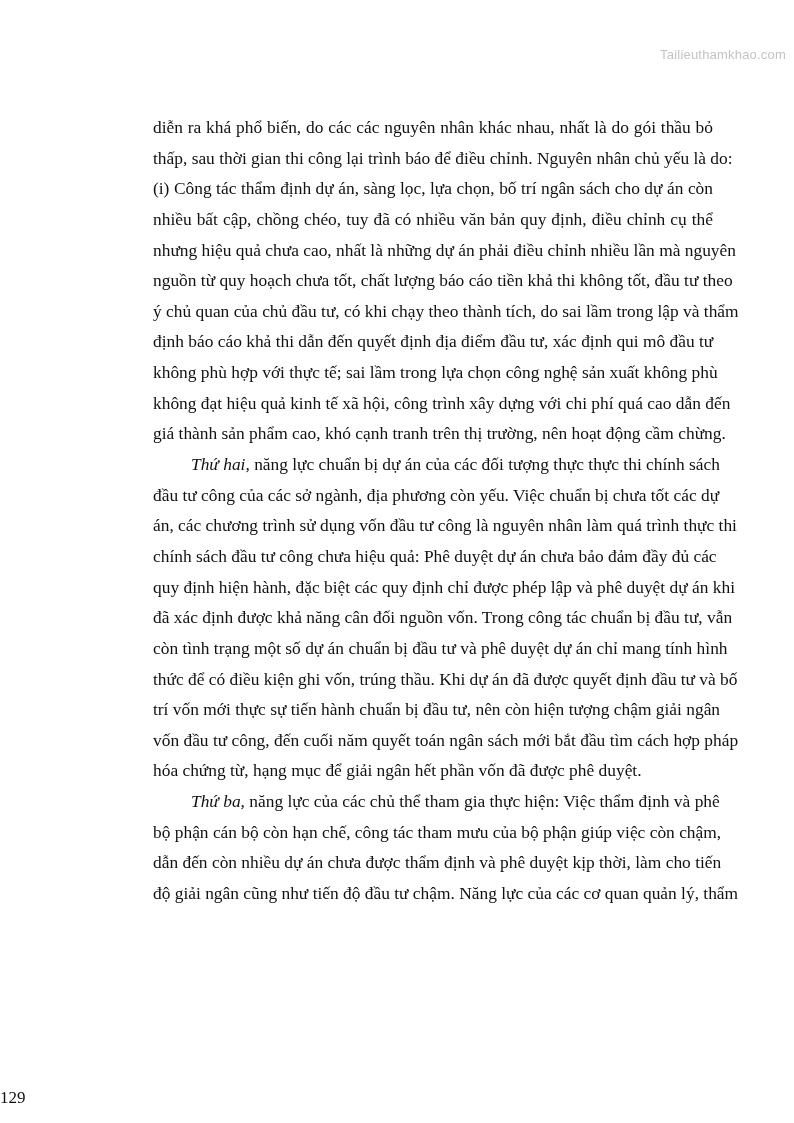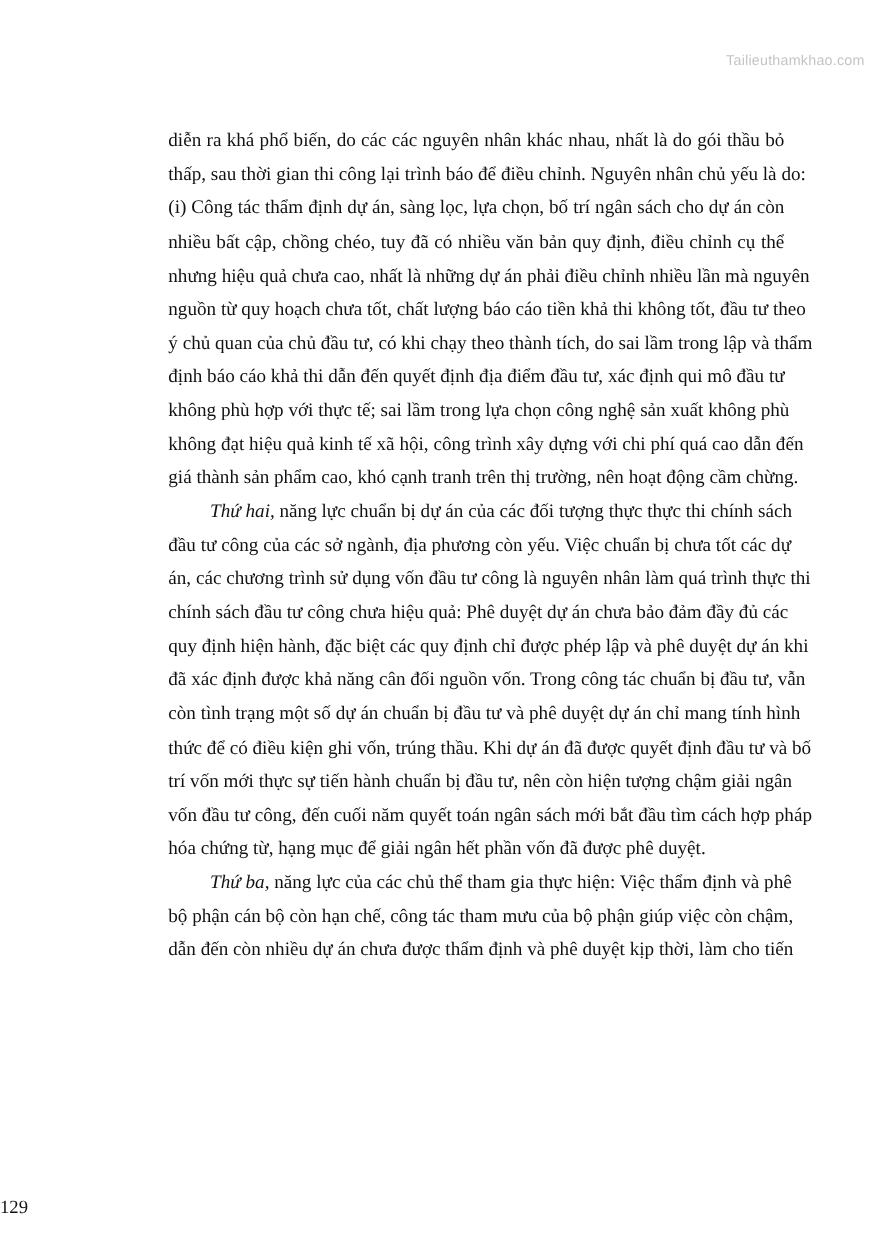--- a/index.html
+++ b/index.html
@@ -44,16 +44,17 @@
     <div class="line">thức để có điều kiện ghi vốn, trúng thầu. Khi dự án đã được quyết định đầu tư và bố</div>
     <div class="line">trí vốn mới thực sự tiến hành chuẩn bị đầu tư, nên còn hiện tượng chậm giải ngân</div>
     <div class="line">vốn đầu tư công, đến cuối năm quyết toán ngân sách mới bắt đầu tìm cách hợp pháp</div>
     <div class="line last">hóa chứng từ, hạng mục để giải ngân hết phần vốn đã được phê duyệt.</div>
   </div>
 
   <div>
     <div class="line indent"><span class="it">Thứ ba,</span><span> năng lực của các chủ thể tham gia thực hiện: Việc thẩm định và phê</span></div>
     <div class="line">bộ phận cán bộ còn hạn chế, công tác tham mưu của bộ phận giúp việc còn chậm,</div>
     <div class="line">dẫn đến còn nhiều dự án chưa được thẩm định và phê duyệt kịp thời, làm cho tiến</div>
+    <div class="line">độ giải ngân cũng như tiến độ đầu tư chậm. Năng lực của các cơ quan quản lý, thẩm</div>
   </div>
 </div>
 
 <div class="page-number">129</div>
 
 </body></html>

